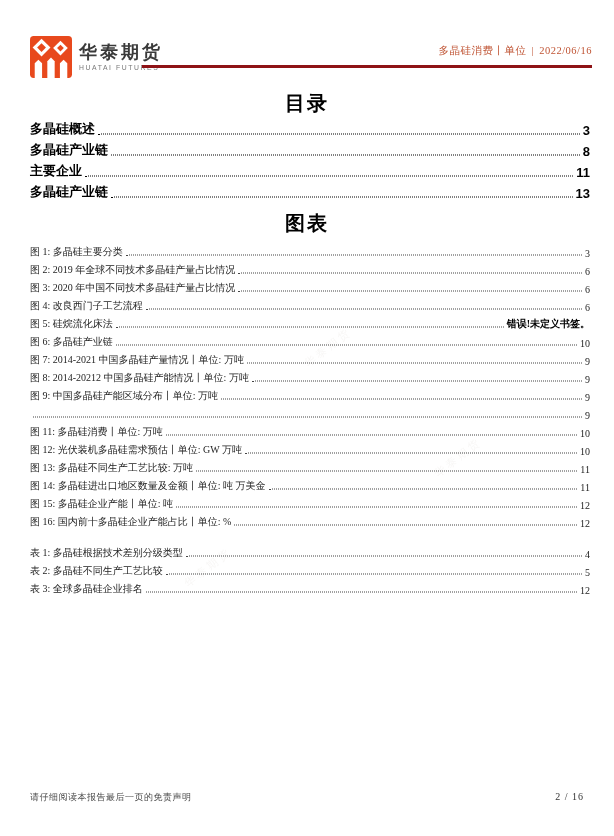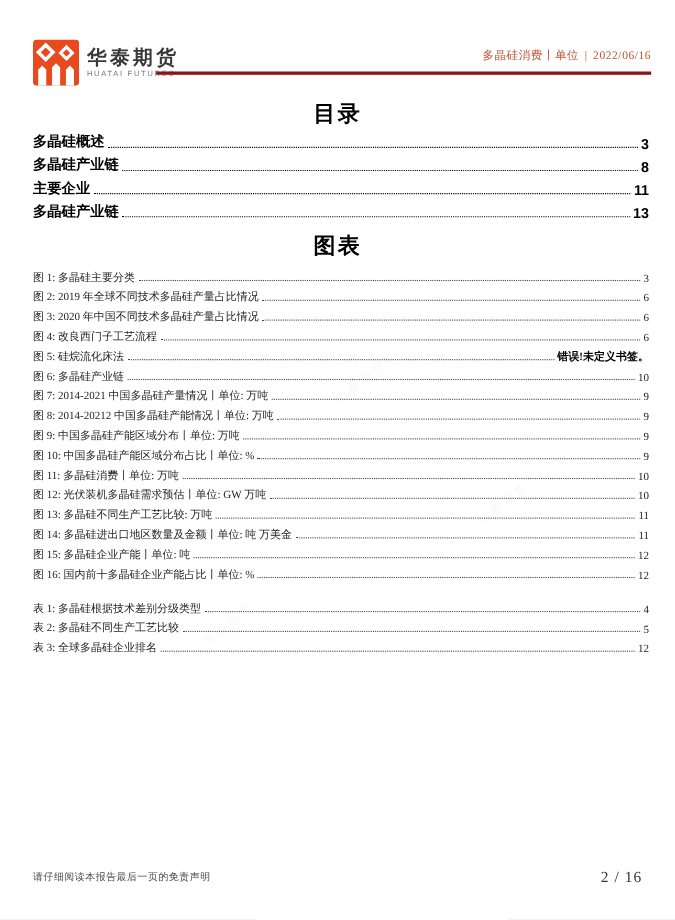--- a/index.html
+++ b/index.html
@@ -72,21 +72,21 @@
     transform: rotate(-38deg);
   }
 
   
   .footer-disclaimer {
     position: absolute; left: 30px; top: 791px;
     font-size: 9px; color: #4a4a4a; letter-spacing: 0.5px;
   }
   .footer-page {
     position: absolute; right: 30px; top: 791px;
-    font-size: 14px; color: #333; letter-spacing: 1px;
+    font-size: 10px; color: #333; letter-spacing: 1px;
   }
 </style>
 </head>
 <body>
 
 <div class="page">
 
   <div class="header">
     <div class="logo">
       <svg class="logo-mark" viewBox="0 0 40 40" xmlns="http://www.w3.org/2000/svg">
@@ -179,21 +179,20 @@
         <span class="lbl">图 8: 2014-20212 中国多晶硅产能情况丨单位: 万吨</span>
         <span class="leader"></span>
         <span class="pg">9</span>
       </div>
       <div class="row fig-row">
         <span class="lbl">图 9: 中国多晶硅产能区域分布丨单位: 万吨</span>
         <span class="leader"></span>
         <span class="pg">9</span>
       </div>
       <div class="row fig-row">
-        <span class="lbl">图 10: 中国多晶硅产能区域分布占比丨单位: %</span>
         <span class="leader"></span>
         <span class="pg">9</span>
       </div>
       <div class="row fig-row">
         <span class="lbl">图 11: 多晶硅消费丨单位: 万吨</span>
         <span class="leader"></span>
         <span class="pg">10</span>
       </div>
       <div class="row fig-row">
         <span class="lbl">图 12: 光伏装机多晶硅需求预估丨单位: GW 万吨</span>

